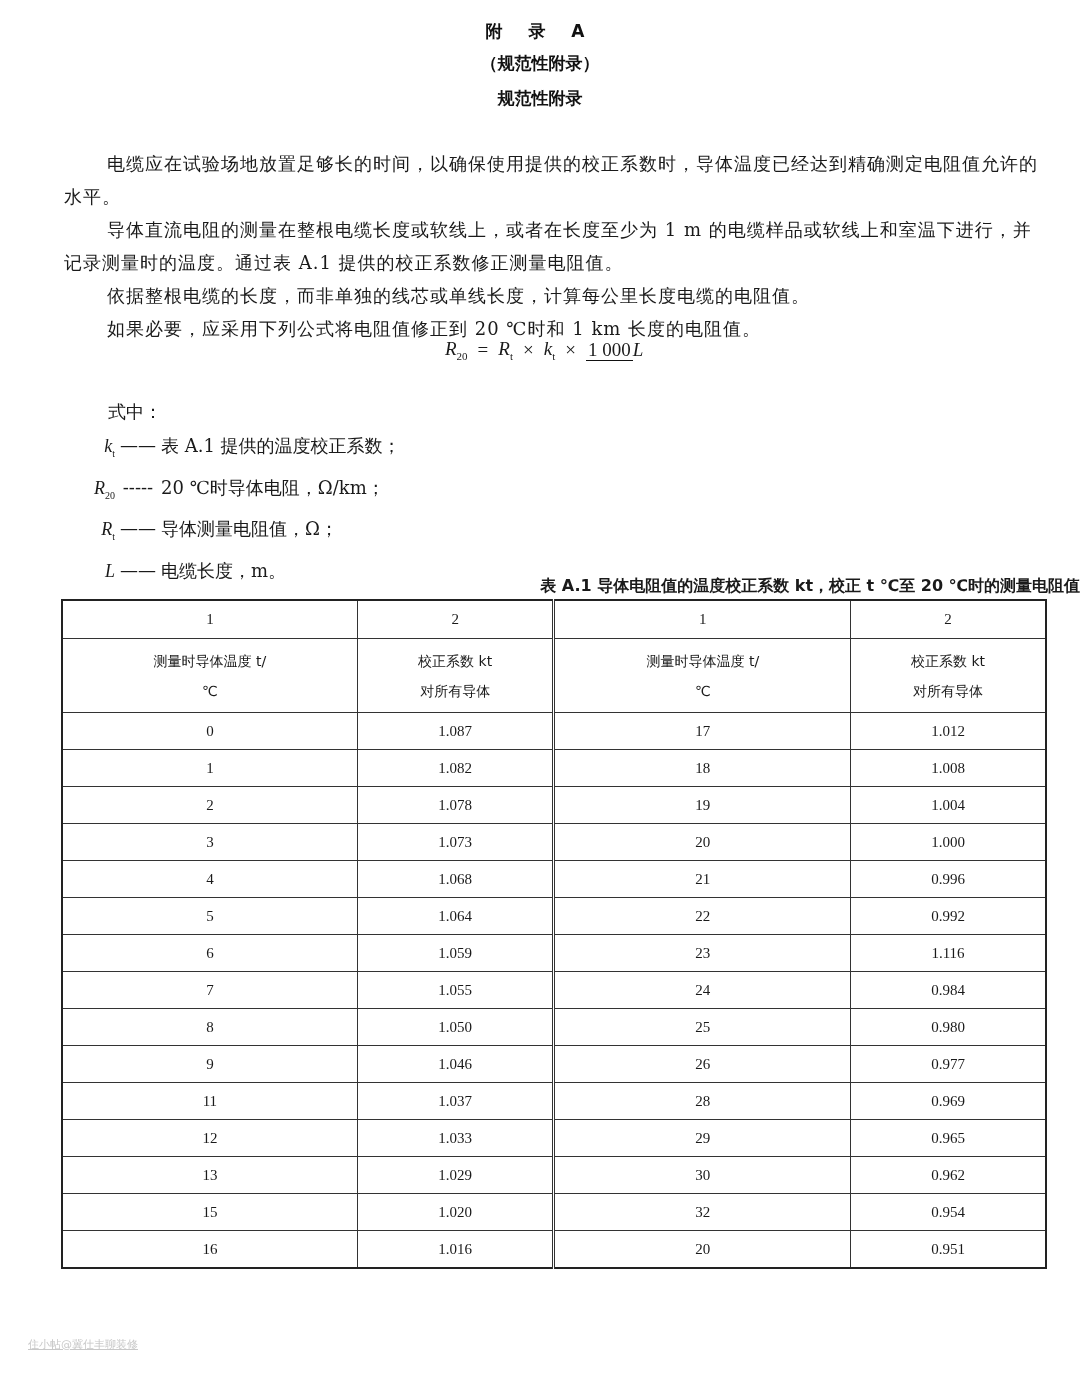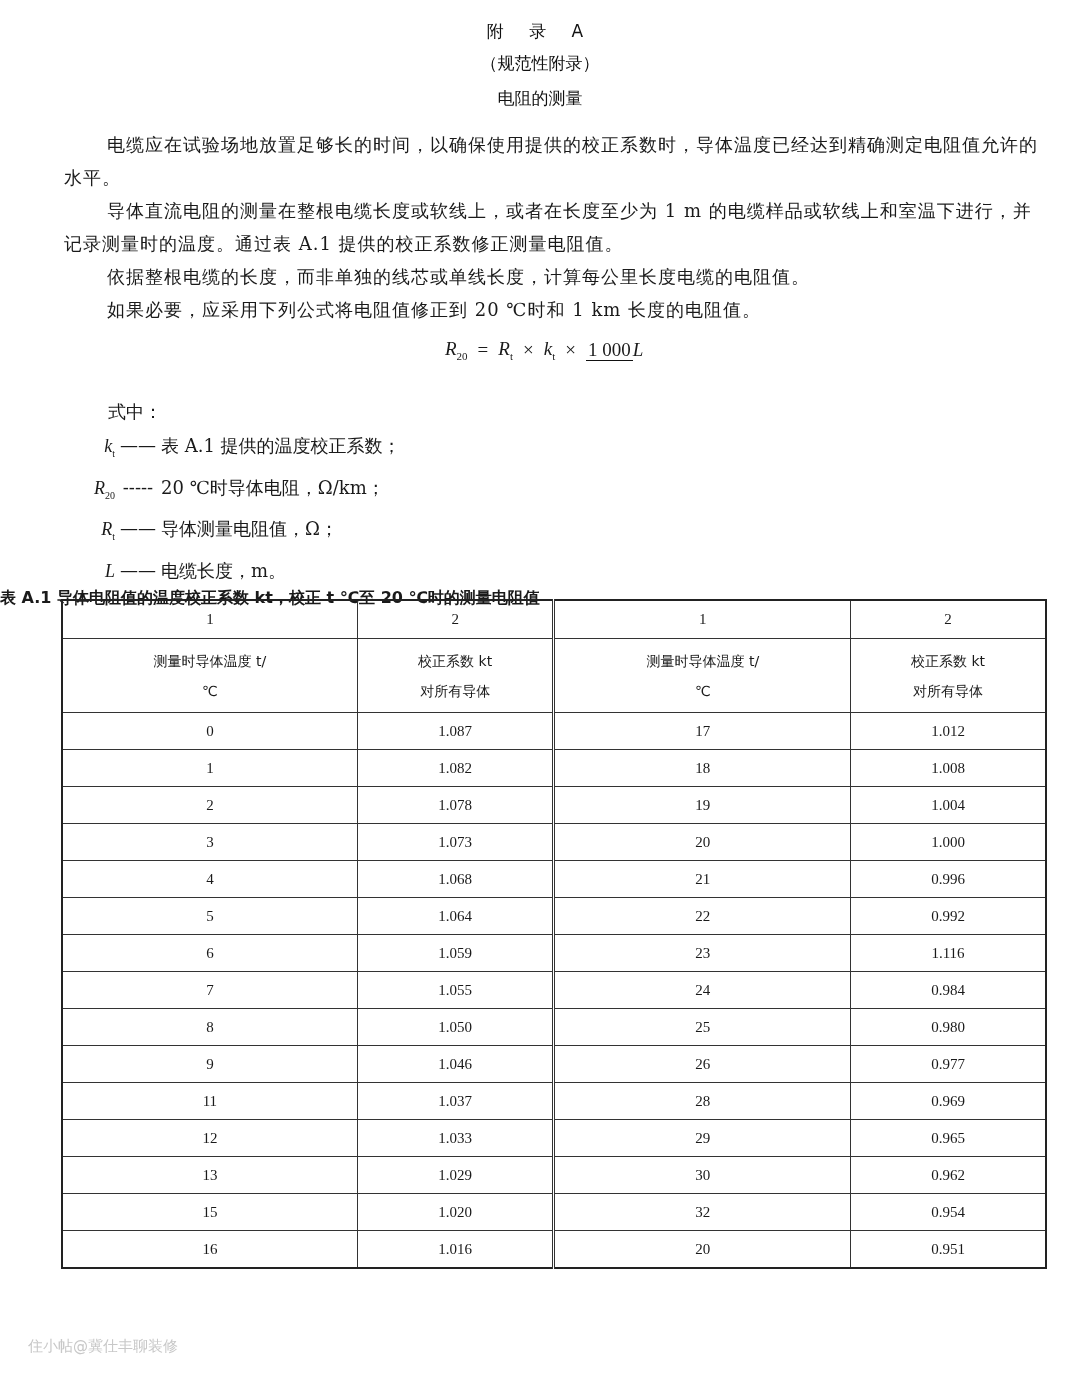--- a/index.html
+++ b/index.html
@@ -1,59 +1,59 @@
 <!DOCTYPE html>
 <html><head>
 <meta charset="utf-8">
 <style>
   html, body { margin: 0; padding: 0; background: #ffffff; }
   body {
     width: 1080px; height: 1383px; position: relative; overflow: hidden;
     font-family: "DejaVu Serif", "Liberation Serif", serif; color: #1a1a1a;
   }
   .hdr { position: absolute; left: 0; width: 1080px; text-align: center;
-         font-family: "DejaVu Sans", sans-serif; font-weight: normal; font-size: 17px; color: #111; }
+         font-family: "DejaVu Sans", sans-serif; font-weight: bold; font-size: 17px; color: #111; }
   #appendix-title { top: 20px; letter-spacing: 10px; }
   #appendix-sub { top: 52px; }
   #appendix-heading { top: 87px; }
-  .para { position: absolute; left: 64px; width: 985px; font-size: 18px; line-height: 33px; letter-spacing: 1px; }
+  .para { position: absolute; left: 64px; width: 985px; font-size: 18px; line-height: 33px; letter-spacing: 1px; margin-top: 19px; }
   .para p { margin: 0; text-indent: 43px; }
   .formula { position: absolute; top: 338px; left: 445px; font-size: 19px; font-style: italic;
              display: flex; align-items: center; gap: 6px; font-family: "Liberation Serif", serif; }
   .formula sub { font-size: 11px; font-style: normal; }
   .formula .op { font-style: normal; margin: 0 4px; }
   .frac { display: inline-flex; flex-direction: row; align-items: flex-end; font-style: normal; }
   .frac .num { border-bottom: 1px solid #111; padding: 0 2px; line-height: 20px; }
   .frac .den { font-style: italic; line-height: 22px; }
   .where { position: absolute; left: 75px; top: 395px; font-size: 18px; line-height: 34px; }
   .where .row { display: flex; }
   .where .sym { width: 40px; text-align: right; font-style: italic; font-family: "Liberation Serif", serif; }
   .where .sym sub { font-size: 10px; font-style: normal; }
   .where .dash { width: 46px; text-align: center; }
   .where-label { padding-left: 33px; }
-  .table-caption { position: absolute; top: 588px; left: 0; width: 1080px; text-align: left;
+  .table-caption { position: absolute; top: 576px; left: 0; width: 1080px; text-align: right;
                    font-family: "DejaVu Sans", sans-serif; font-weight: bold; font-size: 16px; }
   table { position: absolute; top: 599px; left: 61px; width: 986px; border-collapse: collapse;
           font-family: "Liberation Serif", serif; font-size: 15px; }
   td { border: 1px solid #333; text-align: center; height: 36px; padding: 0; }
   tr.h-nums td { height: 37px; }
   tr.h-labels td { height: 73px; line-height: 30px; font-family: "DejaVu Sans", sans-serif; font-size: 14px; }
   td.sep { border-right: 3px double #333; }
   table { border: 2px solid #222; }
-  .watermark-left { position: absolute; left: 28px; top: 1337px; font-size: 15px; color: #c8c8c8;
-                    font-family: "DejaVu Sans", sans-serif; }
+  .watermark-left { position: absolute; left: 28px; top: 1337px; font-size: 11px; color: #c8c8c8;
+                    font-family: "DejaVu Sans", sans-serif; text-decoration: underline; }
   .watermark-right { position: absolute; left: 805px; top: 1408px; font-size: 22px; color: #222;
                      font-family: "DejaVu Sans", sans-serif; text-shadow: 0 0 2px #fff, 0 0 2px #fff; }
 </style>
 </head>
 <body>
 
 <div class="hdr" id="appendix-title">附 录 A</div>
 <div class="hdr" id="appendix-sub">（规范性附录）</div>
-<div class="hdr" id="appendix-heading">电阻的测量</div>
+<div class="hdr" id="appendix-heading">规范性附录</div>
 
 <div class="para" style="top:128px;">
   <p>电缆应在试验场地放置足够长的时间，以确保使用提供的校正系数时，导体温度已经达到精确测定电阻值允许的水平。</p>
   <p>导体直流电阻的测量在整根电缆长度或软线上，或者在长度至少为 1 m 的电缆样品或软线上和室温下进行，并记录测量时的温度。通过表 A.1 提供的校正系数修正测量电阻值。</p>
   <p>依据整根电缆的长度，而非单独的线芯或单线长度，计算每公里长度电缆的电阻值。</p>
   <p>如果必要，应采用下列公式将电阻值修正到 20 ℃时和 1 km 长度的电阻值。</p>
 </div>
 
 <div class="formula">
   <span><span>R</span><sub>20</sub></span>

